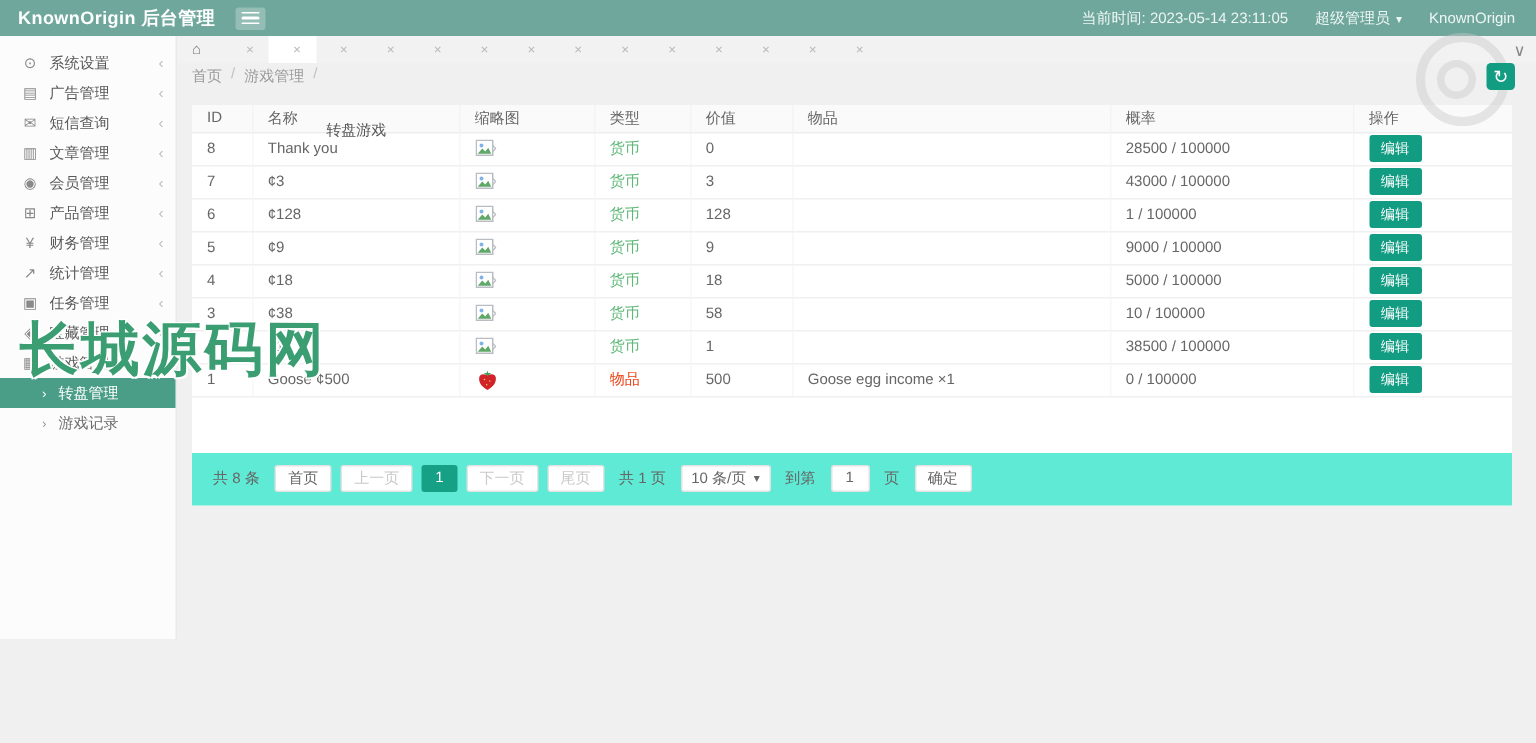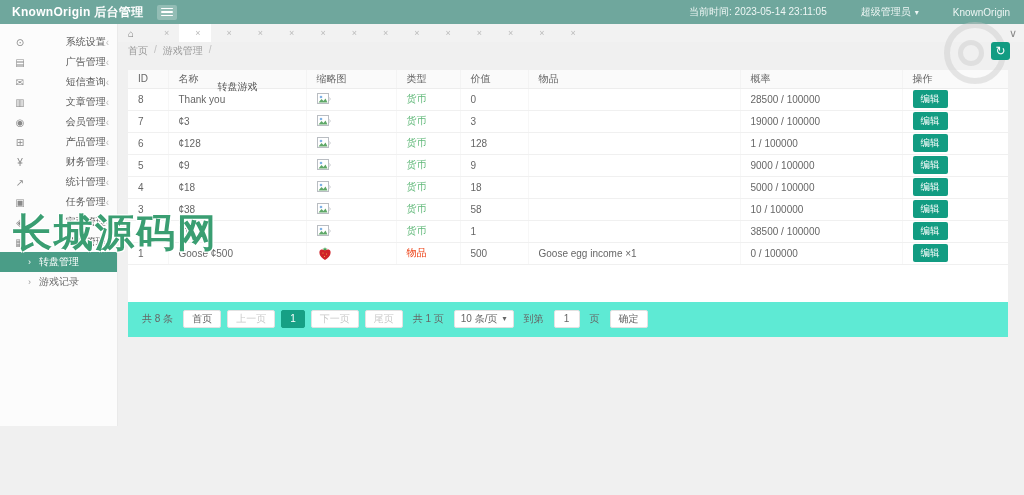--- a/index.html
+++ b/index.html
@@ -6,29 +6,29 @@
   html,body { width:1024px; height:495px; }
   body { font-family:"Liberation Sans","DejaVu Sans",sans-serif; font-size:11px; background:#f0f0f0; }
   #app { position:relative; width:1024px; height:426px; overflow:hidden; background:#f0f0f0; }
 
   
   .header { position:absolute; top:0; left:0; width:1024px; height:24px; background:#6FA79D; display:flex; align-items:center; color:#fff; z-index:20; }
   .header .title { font-size:12px; font-weight:bold; margin-left:12px; letter-spacing:.3px; }
   .hamburger { margin-left:14px; width:20px; height:15px; background:rgba(255,255,255,.25); border-radius:2px; display:flex; flex-direction:column; justify-content:center; gap:2px; padding:0 4px; cursor:pointer; }
   .hamburger i { display:block; height:1.5px; background:#fff; border-radius:1px; }
   .header .spacer { flex:1; }
-  .header .h-right { display:flex; align-items:center; gap:34px; margin-right:14px; font-size:10px; color:#eef6f4; }
+  .header .h-right { display:flex; align-items:center; gap:18px; margin-right:14px; font-size:10px; color:#eef6f4; }
   .h-user { display:flex; align-items:center; gap:4px; cursor:pointer; }
   .caret { font-size:8px; }
 
   
   .sidebar { position:absolute; top:24px; left:0; width:118px; height:471px; background:#fcfcfc; border-right:1px solid #eaeaea; z-index:10; padding-top:8px; }
   .side-item { height:20px; display:flex; align-items:center; padding:0 8px 0 14px; color:#595959; font-size:10px; cursor:pointer; }
   .side-item .s-icon { width:12px; color:#8a8a8a; font-size:10px; margin-right:7px; text-align:center; }
-  .side-item .s-label { flex:1; white-space:nowrap; overflow:hidden;text-align:right; }
+  .side-item .s-label { flex:1; white-space:nowrap; overflow:hidden; }
   .side-item .s-chevron { color:#bfbfbf; font-size:10px; }
   .submenu-item { height:20px; display:flex; align-items:center; padding-left:28px; font-size:10px; color:#6a6a6a; cursor:pointer; }
   .submenu-item .arrow { margin-right:8px; font-size:9px; color:#9a9a9a; }
   .submenu-item.active { background:#4A9D87; color:#fff; }
   .submenu-item.active .arrow { color:#fff; }
 
   
   .tabbar { position:absolute; top:24px; left:118px; width:906px; height:18px; background:#f2f2f2; display:flex; align-items:stretch; overflow:hidden; z-index:5; }
   .tab { display:flex; align-items:center; padding:0 10px; font-size:10px; color:#555; white-space:nowrap; cursor:pointer; flex:0 0 auto; }
   .tab.active { background:#fff; }
@@ -285,21 +285,21 @@
             <td>¢3</td>
             <td><span><svg class="thumb-svg" width="14" height="12" viewBox="0 0 14 12">
                   <rect x="0.5" y="0.5" width="11" height="10" fill="#fff" stroke="#b9bdc2"></rect>
                   <path d="M11.5 4 L13.5 6 L11.5 8 Z" fill="#fff" stroke="#b9bdc2" stroke-width="0.8"></path>
                   <circle cx="4" cy="4" r="1.3" fill="#7fb2e5"></circle>
                   <path d="M1.5 9.5 L4.5 6 L6.5 8 L8.5 5.5 L10.5 9.5 Z" fill="#5fa868"></path>
                 </svg></span></td>
             <td><span class="type-green">货币</span></td>
             <td>3</td>
             <td></td>
-            <td>19000 / 100000</td>
+            <td>43000 / 100000</td>
             <td><button class="edit-btn">编辑</button></td>
           </tr>
           <tr>
             <td>6</td>
             <td>¢128</td>
             <td><span><svg class="thumb-svg" width="14" height="12" viewBox="0 0 14 12">
                   <rect x="0.5" y="0.5" width="11" height="10" fill="#fff" stroke="#b9bdc2"></rect>
                   <path d="M11.5 4 L13.5 6 L11.5 8 Z" fill="#fff" stroke="#b9bdc2" stroke-width="0.8"></path>
                   <circle cx="4" cy="4" r="1.3" fill="#7fb2e5"></circle>
                   <path d="M1.5 9.5 L4.5 6 L6.5 8 L8.5 5.5 L10.5 9.5 Z" fill="#5fa868"></path>

